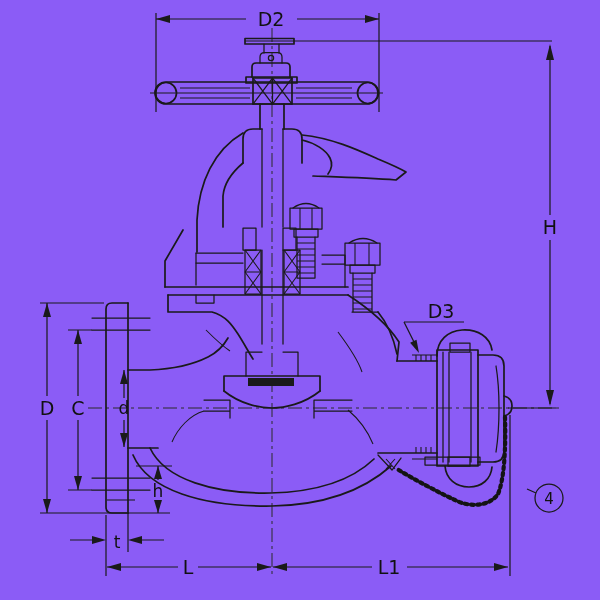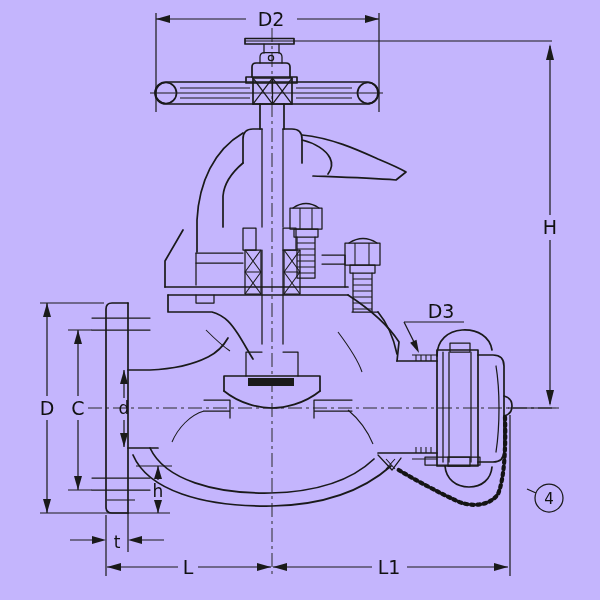--- a/index.html
+++ b/index.html
@@ -1,18 +1,18 @@
 <!DOCTYPE html>
 <html><head>
 <meta charset="utf-8">
 <style>
   html,body{margin:0;padding:0;background:#fff;}
   .sheet{
     width:600px;height:600px;position:relative;
-    background:#c4b5fd;
+    background:#8b5cf6;
     font-family:"DejaVu Sans", sans-serif;
     overflow:hidden;
   }
   svg{display:block}
   .outline{fill:none;stroke:#1a1a1a;stroke-width:1.7;stroke-linecap:round;stroke-linejoin:round;}
   .detail{fill:none;stroke:#1a1a1a;stroke-width:1.25;stroke-linecap:round;stroke-linejoin:round;}
   .dim{fill:none;stroke:#1a1a1a;stroke-width:1.2;stroke-linecap:butt;}
   .thin{fill:none;stroke:#1a1a1a;stroke-width:1.05;}
   .cl{fill:none;stroke:#2a2a2a;stroke-width:1;stroke-dasharray:14 4 3 4;}
   .arrow{fill:#1a1a1a;stroke:none;}

